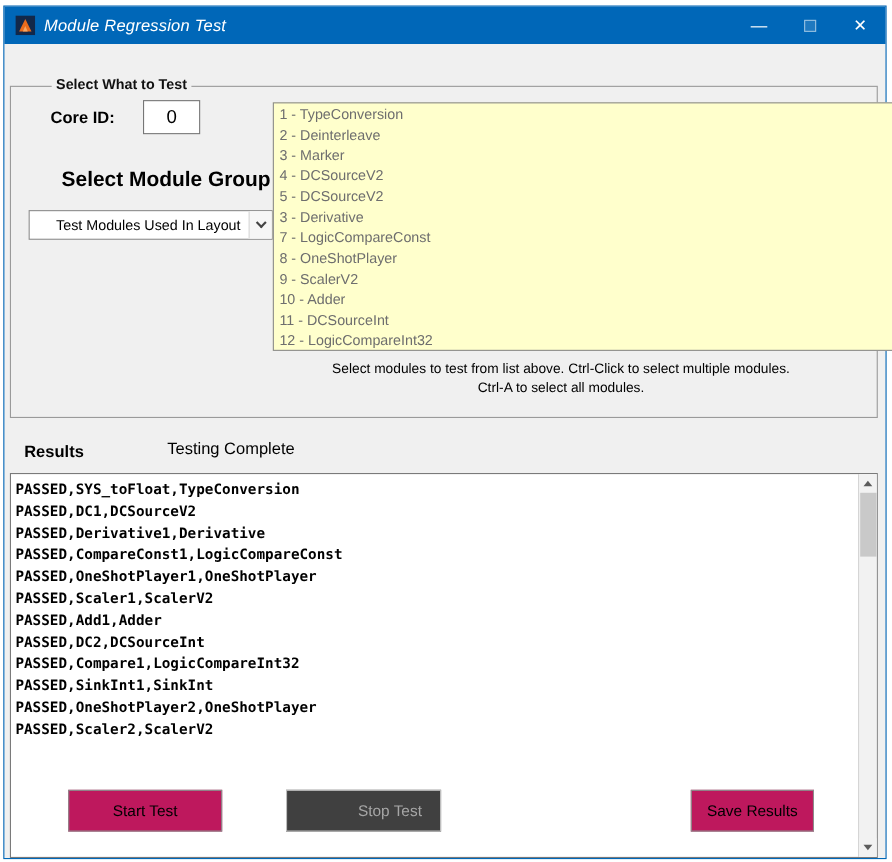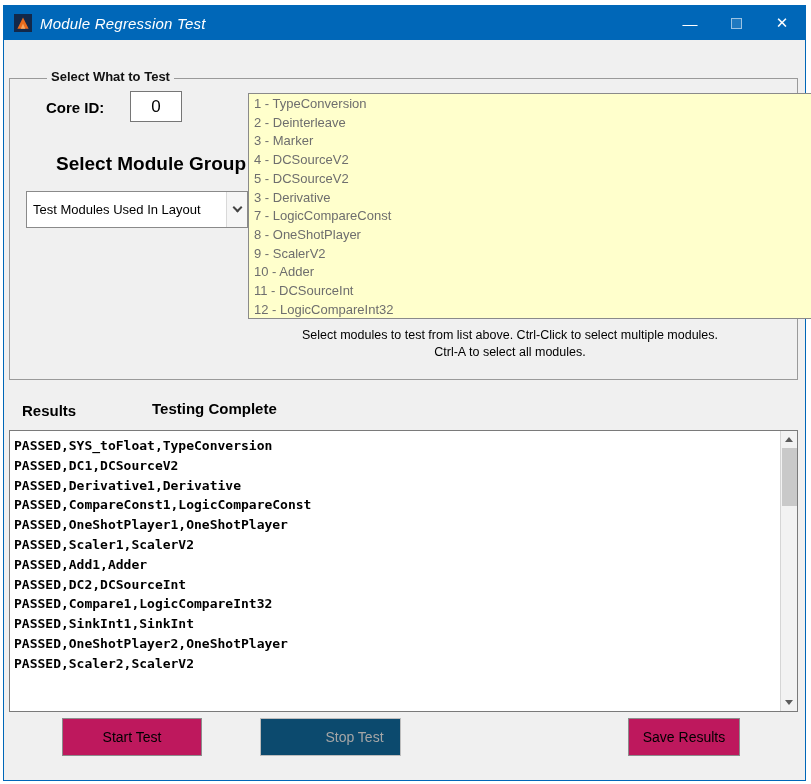--- a/index.html
+++ b/index.html
@@ -26,23 +26,23 @@
   
   .groupbox{position:absolute;left:5px;right:7px;top:72px;height:302px;
     border:1px solid #9a9a9a;}
   .legend{position:absolute;top:-10px;left:10px;padding:0 4px;background:var(--body_bg);
     font-size:13px;font-weight:700;color:#111;margin-left:27px;}
   .core-label{position:absolute;left:36px;top:20px;font-size:15px;font-weight:700;color:#000;}
   .core-input{position:absolute;left:120px;top:12px;width:52px;height:31px;
     border:1px solid #767676;background:#fff;font-size:17px;text-align:center;
     font-family:"Liberation Sans",sans-serif;color:#000;}
   .group-label{position:absolute;left:46px;top:74px;font-size:19px;font-weight:700;color:#000;}
-  .dropdown{position:absolute;left:16px;top:112px;width:222px;height:37px;background:#fff;
+  .dropdown{position:absolute;left:16px;top:112px;width:222px;height:27px;background:#fff;
     border:1px solid #8a8a8a;display:flex;align-items:center;font-size:13px;color:#000;
-    padding-left:6px;}
+    padding-left:24px;}
   .dropdown .dd-text{flex:1;white-space:nowrap;overflow:hidden;}
   .dd-btn{width:21px;height:100%;display:flex;align-items:center;justify-content:center;
     border-left:1px solid #d9d9d9;background:#f6f6f6;}
   .chev{width:7px;height:7px;border-right:2px solid #444;border-bottom:2px solid #444;
     transform:rotate(45deg);margin-top:-4px;}
   
   .module-list{position:absolute;left:238px;top:14px;width:598px;height:226px;
     background:var(--list_bg);border:1px solid #8a8a8a;overflow:hidden;
     font-size:13px;color:var(--list_text);line-height:18.7px;padding:1px 20px 0 5px;}
   .help{position:absolute;left:238px;top:248px;width:524px;text-align:center;
@@ -51,30 +51,30 @@
   .sbar{position:absolute;right:0;top:0;bottom:0;width:17px;background:#f2f2f2;
     border-left:1px solid #d5d5d5;display:flex;flex-direction:column;justify-content:space-between;}
   .sbtn{height:17px;display:flex;align-items:center;justify-content:center;background:#f2f2f2;}
   .tri-up{width:0;height:0;border-left:4px solid transparent;border-right:4px solid transparent;
     border-bottom:5px solid #5c5c5c;}
   .tri-down{width:0;height:0;border-left:4px solid transparent;border-right:4px solid transparent;
     border-top:5px solid #5c5c5c;}
   .sthumb{position:absolute;left:1px;right:0;top:17px;height:58px;background:#c9c9c9;}
   
   .results-label{position:absolute;left:18px;top:396px;font-size:15px;font-weight:700;color:#000;text-align:right;}
-  .results-status{position:absolute;left:148px;top:394px;font-size:15px;color:#000;font-weight:bold;}
-  .results-list{position:absolute;left:5px;right:7px;top:424px;height:282px;background:#fff;
+  .results-status{position:absolute;left:148px;top:394px;font-size:15px;color:#000;}
+  .results-list{position:absolute;left:5px;right:7px;top:424px;height:350px;background:#fff;
     border:1px solid #7a7a7a;overflow:hidden;
     font-family:"DejaVu Sans Mono",monospace;font-weight:700;font-size:13px;
     line-height:19.8px;color:#000;padding:5px 20px 0 4px;}
   
   .btn{position:absolute;height:38px;background:#be185d;border:1px solid #8c8c8c;
     font-family:"Liberation Sans",sans-serif;font-size:14px;color:#000;cursor:default;}
   .btn-start{left:58px;top:712px;width:140px;}
-  .btn-stop{left:256px;top:712px;width:141px;color:#a6a6a6;border-color:#bdbdbd;background:#0c4a6e;padding-left:48px;}
+  .btn-stop{left:256px;top:712px;width:141px;color:#a6a6a6;border-color:#bdbdbd;background:#404040;padding-left:48px;}
   .btn-save{left:624px;top:712px;width:112px;}
 </style>
 </head>
 <body>
 
 <div class="window">
 
   <div class="titlebar">
     <svg class="app-icon" viewBox="0 0 16 16">
       <rect x="0" y="0" width="16" height="16" fill="#12284a"></rect>

